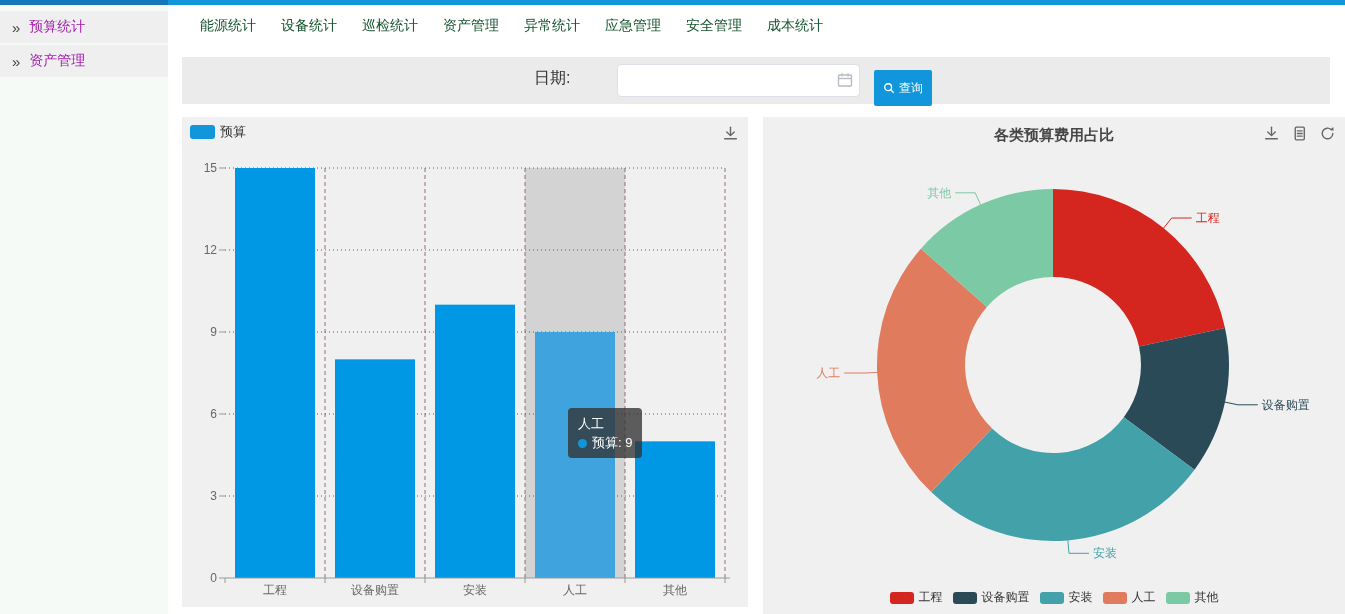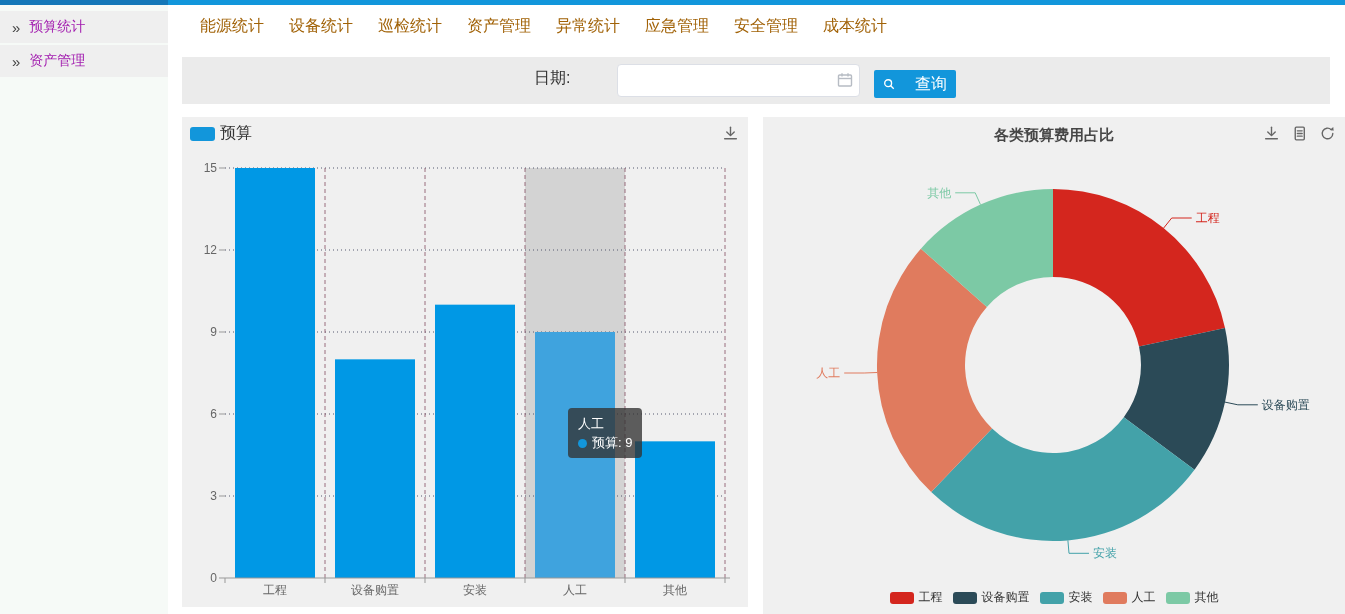--- a/index.html
+++ b/index.html
@@ -10,38 +10,38 @@
   
   .topstrip{position:absolute;left:0;top:0;width:1345px;height:5px;background:#1296db;}
   .topstrip-left{position:absolute;left:0;top:0;width:168px;height:5px;background:#1478b8;}
   
   .sidebar{position:absolute;left:0;top:5px;width:168px;height:609px;background:#f6faf7;padding-top:6px;box-sizing:border-box;}
   .side-item{height:32px;display:flex;align-items:center;padding-left:12px;background:#efefef;margin-bottom:2px;cursor:pointer;}
   .side-item .chev{color:#444;font-size:15px;margin-right:9px;line-height:1;}
   .side-item .lbl{font-size:14px;color:#a21caf;}
   
   .nav{position:absolute;left:168px;top:5px;right:0;height:42px;background:#fff;display:flex;align-items:center;padding-left:32px;gap:25px;box-sizing:border-box;}
-  .nav .tab{font-size:16px;color:#a16207;cursor:pointer;white-space:nowrap;}
+  .nav .tab{font-size:14px;color:#14532d;cursor:pointer;white-space:nowrap;}
   
   .filterbar{position:absolute;left:182px;top:57px;width:1148px;height:47px;background:#ebebeb;}
   .date-label{position:absolute;left:352px;top:11px;font-size:16px;color:#333;}
   .date-wrap{position:absolute;left:435px;top:7px;width:243px;height:33px;}
   .date-wrap input{width:100%;height:100%;box-sizing:border-box;border:1px solid #dcdfe6;border-radius:4px;padding:0 30px 0 10px;font-size:14px;color:#333;background:#fff;outline:none;}
   .date-wrap .cal{position:absolute;right:7px;top:8px;width:16px;height:16px;}
-  .search-btn{position:absolute;left:692px;top:13px;height:28px;background:#1296db;color:#fff;border:none;border-radius:2px;display:flex;align-items:center;gap:20px;padding:0 9px;font-size:16px;cursor:pointer;font-family:inherit;}
+  .search-btn{position:absolute;left:692px;top:13px;height:36px;background:#1296db;color:#fff;border:none;border-radius:2px;display:flex;align-items:center;gap:4px;padding:0 9px;font-size:12px;cursor:pointer;font-family:inherit;}
   
   .card{position:absolute;background:#f0f0f0;}
   .card-bar{left:182px;top:117px;width:566px;height:490px;}
   .card-pie{left:763px;top:117px;width:582px;height:497px;}
   .card h3{position:absolute;left:0;right:0;text-align:center;margin:0;font-size:15px;color:#464646;font-weight:bold;}
   .card-bar h3{top:17px;}
   .card-pie h3{top:9px;}
   .legend-chip{position:absolute;left:8px;top:6px;display:flex;align-items:center;gap:5px;cursor:pointer;}
   .legend-chip .sw{width:25px;height:14px;border-radius:3px;background:#1296db;}
-  .legend-chip .tx{font-size:16px;color:#333;}
+  .legend-chip .tx{font-size:13px;color:#333;}
   .toolbox{position:absolute;right:9px;top:8px;display:flex;gap:11px;align-items:center;}
   .toolbox .tbi{width:17px;height:17px;cursor:pointer;display:block;}
   .chart-svg{position:absolute;left:0;top:0;}
   
   .tooltip{position:absolute;left:386px;top:291px;background:rgba(50,50,50,0.78);border-radius:4px;color:#fff;font-size:13px;padding:6px 10px;line-height:19px;white-space:nowrap;z-index:5;}
   .tooltip .dot{display:inline-block;width:9px;height:9px;border-radius:50%;background:#1296db;margin-right:5px;vertical-align:-1px;}
   
   .pie-legend{position:absolute;left:0;right:0;bottom:8px;display:flex;justify-content:center;align-items:center;gap:10px;}
   .pie-legend .pl-item{display:flex;align-items:center;gap:5px;cursor:pointer;}
   .pie-legend .pl-sw{width:24px;height:12px;border-radius:3px;}

